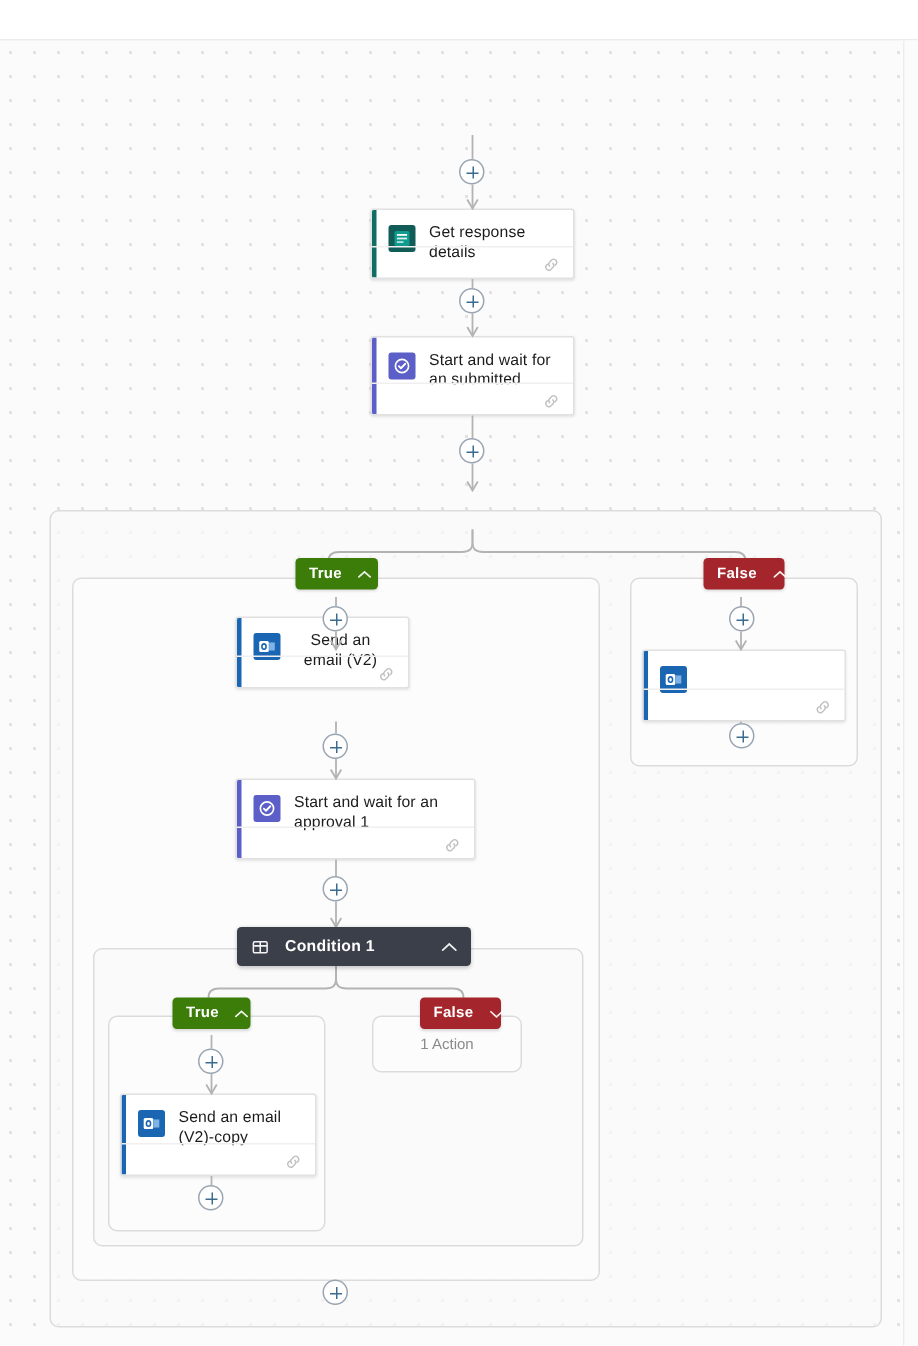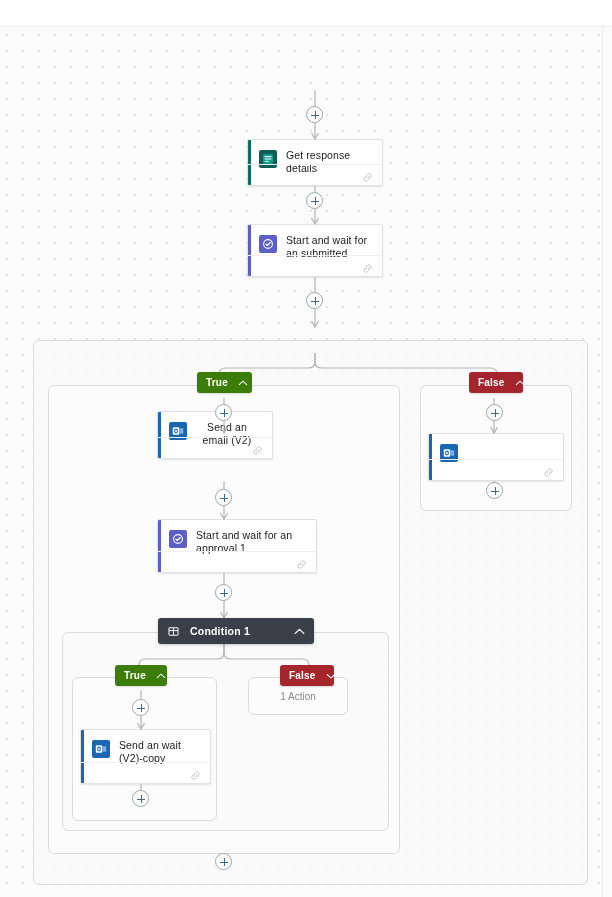--- a/index.html
+++ b/index.html
@@ -366,21 +366,21 @@
     <div class="accent" style="background:#1a66b3;"></div>
     <div class="node-head">
       <span class="node-ico" style="background:#1a66b3;">
         <svg width="12" height="12" viewBox="0 0 12 12">
           <rect x="0.8" y="2.3" width="6.4" height="7.4" rx="1" fill="#ffffff"></rect>
           <ellipse cx="4" cy="6" rx="1.9" ry="2.4" fill="#1a66b3"></ellipse>
           <ellipse cx="4" cy="6" rx="0.85" ry="1.25" fill="#ffffff"></ellipse>
           <rect x="7.4" y="3.3" width="3.8" height="5.4" fill="#7fb3e6"></rect>
         </svg>
       </span>
-      <span class="node-title">Send an wait (V2)-copy</span>
+      <span class="node-title">Send an email (V2)-copy</span>
     </div>
     <div class="node-foot" style="position:absolute; left:0; right:0; bottom:0;">
       <span class="link-ico">
         <svg width="11" height="11" viewBox="0 0 16 16">
           <path d="M6.5 9.5 a3 3 0 0 1 0-4.2l2-2a3 3 0 0 1 4.2 4.2l-1 1" fill="none" stroke="#8c8c8c" stroke-width="1.3" stroke-linecap="round"></path>
           <path d="M9.5 6.5 a3 3 0 0 1 0 4.2l-2 2a3 3 0 0 1-4.2-4.2l1-1" fill="none" stroke="#8c8c8c" stroke-width="1.3" stroke-linecap="round"></path>
         </svg>
       </span>
     </div>
   </div>

